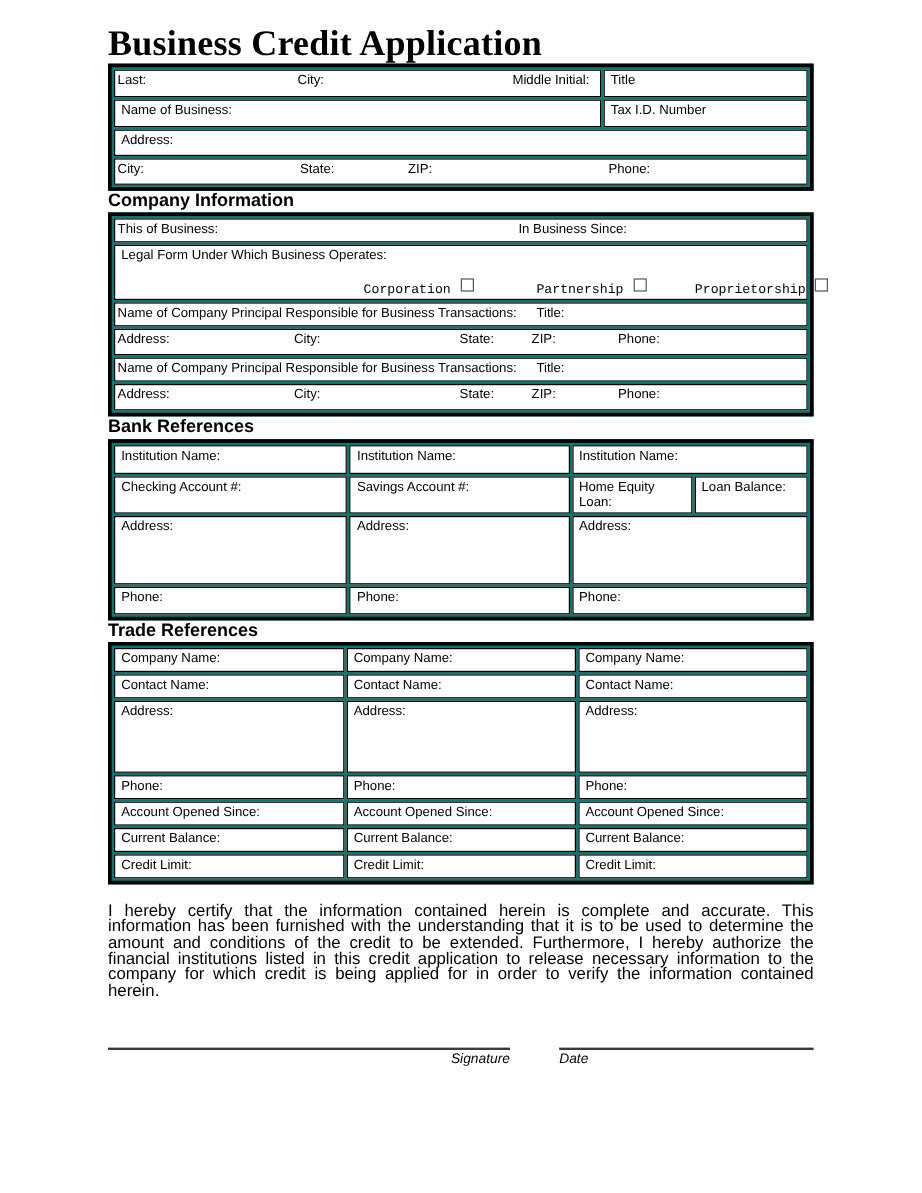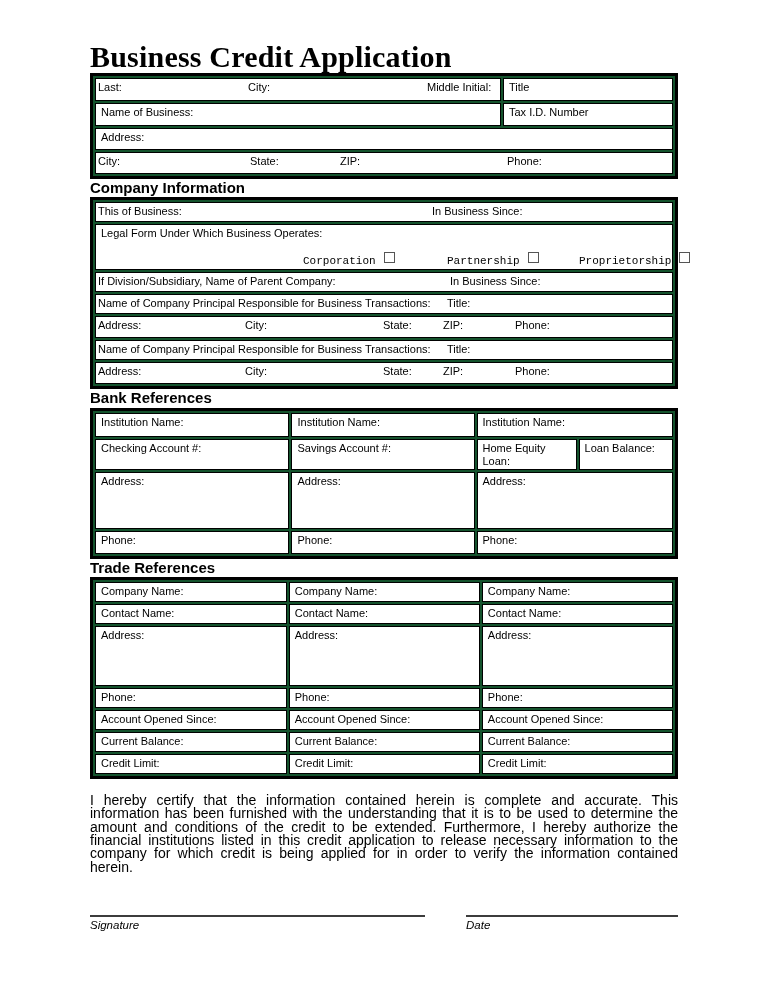--- a/index.html
+++ b/index.html
@@ -2,42 +2,42 @@
 <html><head>
 <meta charset="utf-8">
 <style>
   html,body { margin:0; padding:0; }
   body {
     width:768px; height:994px;
     background:#ffffff; color:#000;
     font-family:"Liberation Sans", sans-serif;
     overflow:hidden;
   }
-  .page { padding:40px 90px 0 90px; width:588px; }
+  .page { padding:20px 90px 0 90px; width:588px; }
 
   h1.doc-title {
     font-family:"Liberation Serif", serif;
     font-size:30px; font-weight:bold;
     margin:0; line-height:1.1; letter-spacing:0.2px;
   }
   h2.section {
     font-size:15px; font-weight:bold; margin:0 0 1px 0; line-height:1.15;
   }
   .mt-a { margin-top:21px; }
   .mt-b { margin-top:21px; }
   .mt-c { margin-top:23px; }
   .mt-d { margin-top:17px; }
 
   table.form {
     width:588px;
     border:3px solid #000;
     border-collapse:separate;
     border-spacing:2px;
     table-layout:fixed;
-    background:#14532d;
+    background:#0f766e;
   }
   table.form td {
     border:1px solid #000;
     position:relative;
     vertical-align:top;
     padding:2px 4px 1px 5px;
     font-size:11px; line-height:13px;
     background:#fff;
   }
   td.thick { border:3px solid #000; }
@@ -51,21 +51,21 @@
     margin-left:8px; vertical-align:1px;
   }
   .optline { position:relative; height:16px; margin-top:12px;font-family:Liberation Mono, monospace; }
 
   p.cert {
     font-size:14px; line-height:13.4px;
     text-align:justify; margin:15px 0 0 0;
   }
 
   .sig-row { display:flex; margin-top:41px; }
-  .sig-block1 { width:335px; margin-right:41px; }
+  .sig-block1 { width:335px; margin-right:41px;text-align:right; }
   .sig-block2 { width:212px; }
   .sig-line { border-top:2px solid #3c3c3c; height:0; }
   .sig-label { font-size:11.5px; font-style:italic; margin-top:2px; }
 </style>
 </head>
 <body>
 
 <div class="page">
 
   <h1 class="doc-title">Business Credit Application</h1>
@@ -130,26 +130,20 @@
             <span>Partnership</span><span class="cb"></span>
           </span>
           <span class="pos" style="left:478px; top:0">
             <span>Proprietorship</span><span class="cb"></span>
           </span>
         </div>
       </td>
     </tr>
     <tr>
       <td class="h15">
-        <span class="pos" style="left:2px">If Division/Subsidiary, Name of Parent Company:</span>
-        <span class="pos" style="left:354px">In Business Since:</span>
-      </td>
-    </tr>
-    <tr>
-      <td class="h15">
         <span class="pos" style="left:2px">Name of Company Principal Responsible for Business Transactions:</span>
         <span class="pos" style="left:351px">Title:</span>
       </td>
     </tr>
     <tr>
       <td class="h17">
         <span class="pos" style="left:2px">Address:</span>
         <span class="pos" style="left:149px">City:</span>
         <span class="pos" style="left:287px">State:</span>
         <span class="pos" style="left:347px">ZIP:</span>

